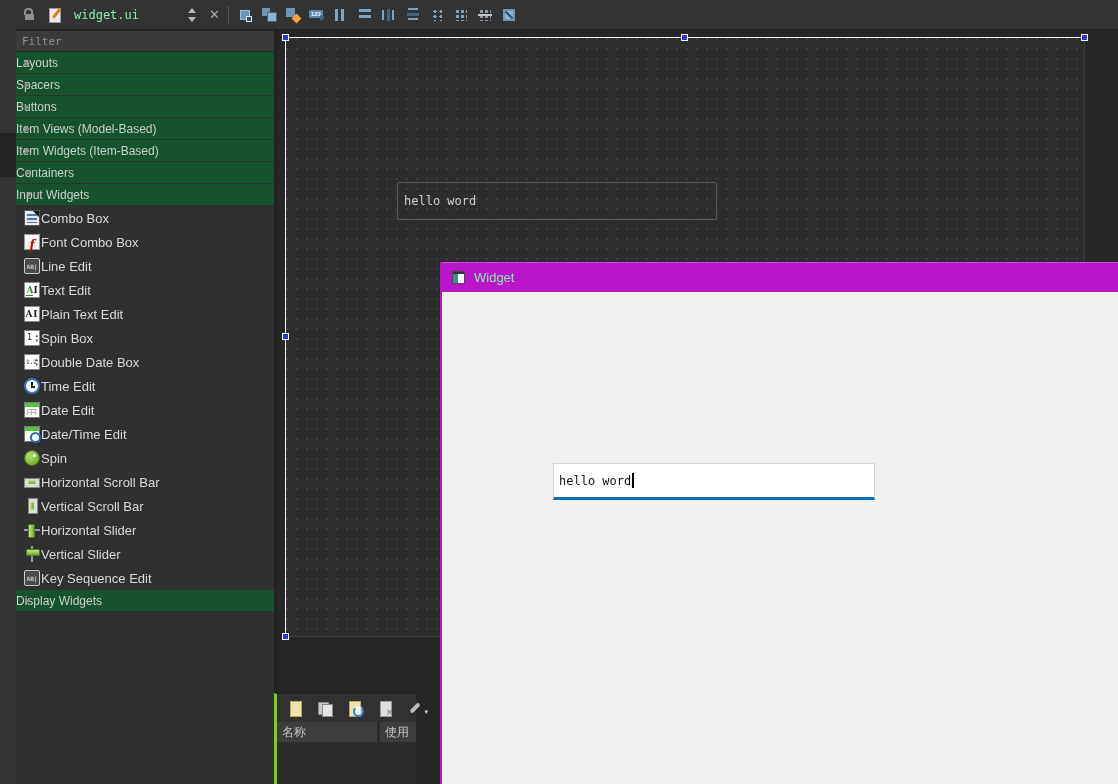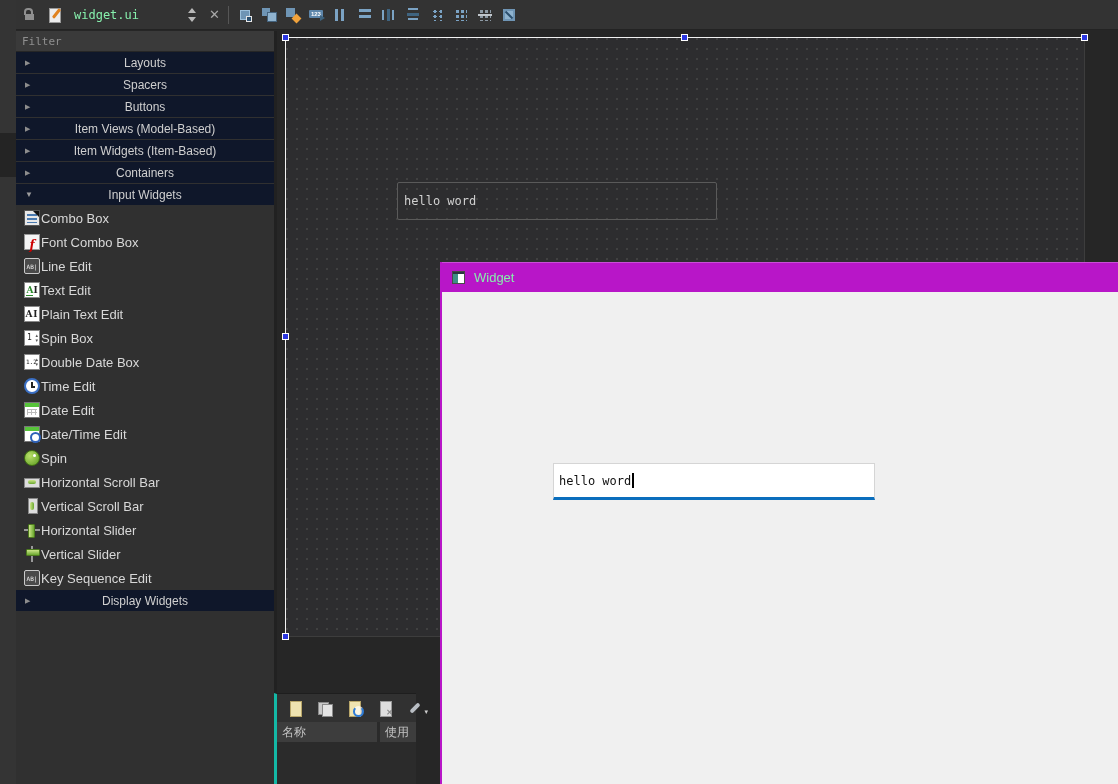--- a/index.html
+++ b/index.html
@@ -67,22 +67,22 @@
   .ti-adjust-size::before { content:""; position:absolute; inset:2px; border:2px solid #6f95b5; background:#8fb3cf; }
   .ti-adjust-size::after { content:""; position:absolute; left:3px; top:7px; width:10px; height:2px;
                            background:#2b4f6e; transform:rotate(45deg); }
 
   
   .sidebar { position:absolute; left:16px; top:31px; width:258px; height:753px; background:#303030; }
   .filter { display:block; width:258px; height:21px; background:#3a3a3a; border:none; border-bottom:1px solid #262626;
             color:#cfcfcf; font-family:"DejaVu Sans Mono", monospace; font-size:11px; padding:0 6px; outline:none; }
   .filter::placeholder { color:#8f8f8f; }
   .wlist { width:258px; }
-  .cat { position:relative; height:21px; margin-bottom:1px; background:#0f172a; display:flex;
-         align-items:center; justify-content:center; }
+  .cat { position:relative; height:21px; margin-bottom:1px; background:#14532d; display:flex;
+         align-items:center; justify-content:flex-start; }
   .cat-label { color:#cfcfcf; font-size:12px; }
   .arrow { position:absolute; left:9px; top:0; height:21px; display:flex; align-items:center; }
   .arrow::before { content:"\25B6"; font-size:7px; color:#8d8d8d; }
   .cat.open .arrow::before { content:"\25BC"; font-size:8px; color:#9d9d9d; }
   .witem { height:24px; display:flex; align-items:center; gap:1px; padding-left:8px; background:#303030; }
   .wlabel { color:#d8d8d8; font-size:13px; }
 
   .wicon { position:relative; width:16px; height:16px; flex:none; }
   .ic-combo-box { background:#e8e8e8; border:1px solid #555; }
   .ic-combo-box::before { content:""; position:absolute; inset:3px 2px 2px 2px;
@@ -142,21 +142,21 @@
   .handle { position:absolute; width:7px; height:7px; background:#2b36e0; border:1px solid #fff; z-index:3; }
   .h-tl { left:-4px; top:-4px; } .h-tc { left:calc(50% - 4px); top:-4px; } .h-tr { right:-4px; top:-4px; }
   .h-ml { left:-4px; top:calc(50% - 4px); } .h-bl { left:-4px; bottom:-4px; }
   .ed-lineedit { position:absolute; left:111px; top:144px; width:320px; height:38px;
                  border:1px solid #5a5a5a; border-radius:2px; color:#d0d0d0;
                  font-family:"DejaVu Sans Mono", monospace; font-size:12px;
                  display:flex; align-items:center; padding-left:6px; }
 
   
   .respanel { position:absolute; left:274px; top:693px; width:142px; height:91px; background:#2a2a2a;
-              border-left:3px solid #14b8a6; border-top:1px solid #1e1e1e; }
+              border-left:3px solid #84cc16; border-top:1px solid #1e1e1e; }
   .res-toolbar { height:28px; background:#313131; display:flex; align-items:center; gap:13px; padding-left:10px; }
   .ricon { position:relative; width:17px; height:17px; flex:none; }
   .ri-new-resource::before { content:""; position:absolute; left:3px; top:1px; width:10px; height:14px;
       background:#efe3b0; border:1px solid #b9a76a; }
   .ri-copy-resource::before { content:""; position:absolute; left:1px; top:2px; width:9px; height:11px;
       background:#c9c9c9; border:1px solid #8a8a8a; }
   .ri-copy-resource::after { content:""; position:absolute; left:5px; top:4px; width:9px; height:11px;
       background:#e4e4e4; border:1px solid #8a8a8a; }
   .ri-edit-resources::before { content:""; position:absolute; left:2px; top:1px; width:10px; height:14px;
       background:#efe3b0; border:1px solid #b9a76a; }

